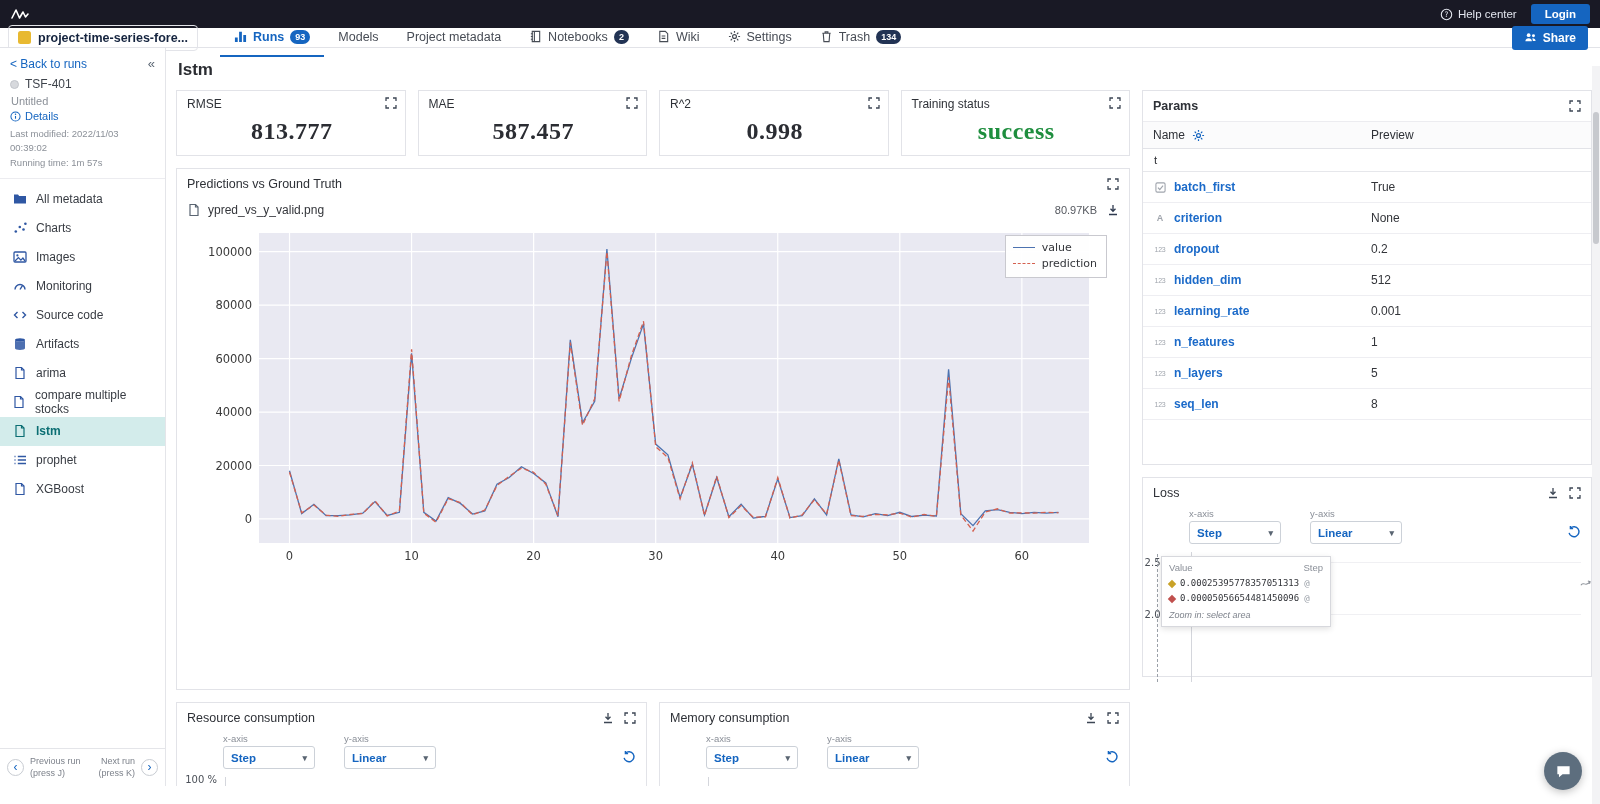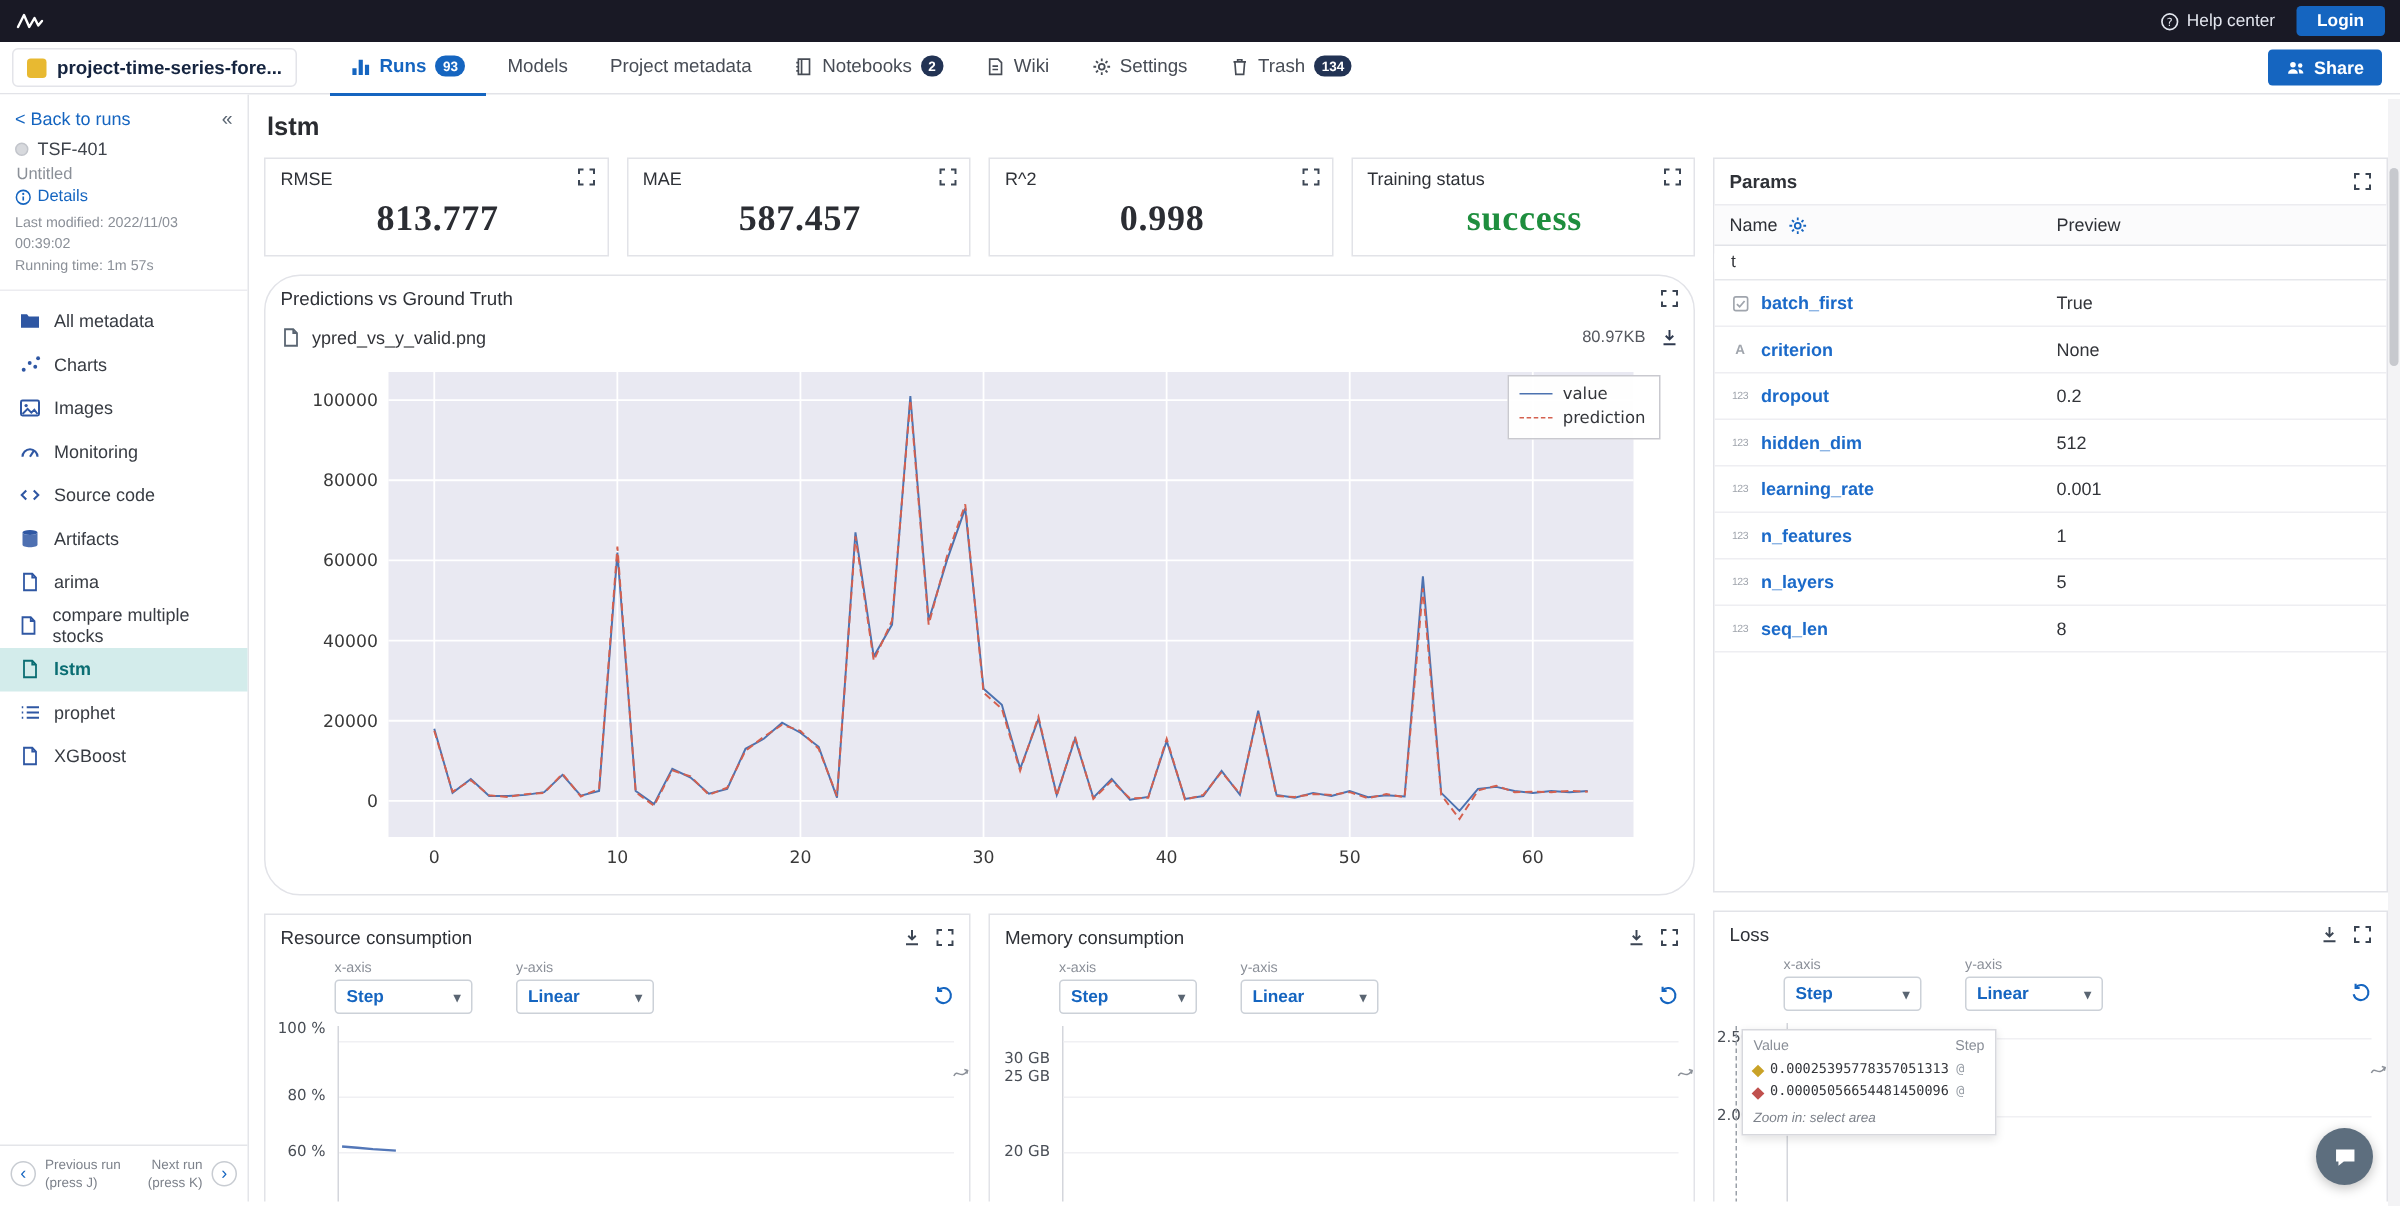--- a/index.html
+++ b/index.html
@@ -8,21 +8,21 @@
   .app { position:relative; width:1600px; height:804px; overflow:hidden; }
 
   
   .topbar { height:28px; background:#191925; display:flex; align-items:center; padding:0 10px; color:#e8e8ee; }
   .topbar .logo { display:flex; align-items:center; }
   .topbar-right { margin-left:auto; display:flex; align-items:center; gap:14px; }
   .help-link { display:flex; align-items:center; gap:5px; font-size:11.5px; color:#e3e6ef; cursor:pointer; }
   .login-btn { background:#1565c0; color:#fff; border:none; border-radius:3px; font-size:11.5px; font-weight:700; padding:4px 14px; cursor:pointer; font-family:inherit; }
 
   
-  .projectbar { height:35px; background:#fff; border-bottom:1px solid #e2e3e8; display:flex; align-items:center; padding:0 12px 0 8px; }
+  .projectbar { height:20px; background:#fff; border-bottom:1px solid #e2e3e8; display:flex; align-items:center; padding:0 12px 0 8px; }
   .project-badge { display:flex; align-items:center; gap:7px; border:1px solid #e3e4e9; border-radius:4px; padding:5px 9px; font-weight:700; font-size:12.5px; color:#15243f; cursor:pointer; }
   .proj-icon { width:13px; height:13px; background:#e8b931; border-radius:2.5px; display:inline-block; }
   .tabs { display:flex; align-items:stretch; height:38px; margin-left:22px; }
   .tab { display:flex; align-items:center; gap:6px; padding:0 14px; font-size:12.5px; color:#474c55; cursor:pointer; border-bottom:2px solid transparent; }
   .tab .icon { display:flex; color:#474c55; }
   .tab.active { color:#1565c0; font-weight:700; border-bottom-color:#1565c0; }
   .tab.active .icon { color:#1565c0; }
   .tab-count { color:#fff; font-size:9px; font-weight:700; border-radius:9px; padding:2px 5px; min-width:14px; text-align:center; }
   .share-btn { margin-left:auto; background:#1565c0; color:#fff; border:none; border-radius:3px; font-size:12px; font-weight:700; padding:5px 12px; display:flex; align-items:center; gap:6px; cursor:pointer; font-family:inherit; }
 
@@ -65,34 +65,34 @@
   .hicon { color:#3c4654; cursor:pointer; display:flex; }
 
   
   .metrics-row { display:grid; grid-template-columns:repeat(4,1fr); gap:12px; }
   .metric-card { border:1px solid #e2e3e8; height:66px; padding:6px 8px 4px 10px; display:flex; flex-direction:column; }
   .metric-top { display:flex; justify-content:space-between; align-items:flex-start; }
   .metric-label { font-size:12px; color:#2e3137; }
   .metric-value { flex:1; display:flex; align-items:center; justify-content:center; font-family:"Liberation Serif", serif; font-size:24px; font-weight:700; color:#2b2d33; letter-spacing:.5px; }
 
   
-  .predictions { margin-top:12px; height:414px;border-radius:24px; }
+  .predictions { margin-top:12px; height:522px; }
   .file-row { display:flex; align-items:center; padding:4px 10px 6px 10px; gap:7px; }
   .file-row .fname { font-size:12px; color:#33353a; }
   .file-row .fright { margin-left:auto; display:flex; align-items:center; gap:10px; }
   .file-row .fsize { font-size:11px; color:#55585f; }
   .chart-wrap { position:relative; margin:2px 8px 0 4px; }
   .chart-wrap svg text.tick { font-family:"DejaVu Sans", sans-serif; font-size:11.5px; fill:#3a3a3a; }
   .legend { position:absolute; top:10px; right:14px; background:rgba(255,255,255,.92); border:1px solid #c9c9cf; padding:4px 9px 5px 7px; font-family:"DejaVu Sans", sans-serif; font-size:11px; color:#33353a; }
   .legend-row { display:flex; align-items:center; gap:7px; line-height:1.45; }
   .legend-sample { width:22px; border-top:1.6px solid; display:inline-block; }
   .legend-sample.dashed { border-top-style:dashed; }
 
   
-  .params { height:490px; display:flex; flex-direction:column; }
+  .params { height:375px; display:flex; flex-direction:column; }
   .params-table-head { display:flex; border-top:1px solid #ececf0; border-bottom:1px solid #e2e3e8; background:#fbfbfc; height:28px; align-items:center; font-size:12px; color:#2e3137; }
   .pt-name { width:222px; padding-left:10px; display:flex; align-items:center; gap:7px; }
   .pt-prev { flex:1; padding-left:6px; }
   .gear-blue { color:#1565c0; display:flex; cursor:pointer; }
   .filter-row { border-bottom:1px solid #e6e7eb; height:23px; display:flex; align-items:center; background:#fff; }
   .filter-row input { border:none; outline:none; width:210px; padding-left:11px; font-size:11.5px; color:#33353a; font-family:inherit; }
   .param-row { display:flex; align-items:center; height:31px; border-bottom:1px solid #eeeef2; }
   .param-name { width:222px; padding-left:10px; display:flex; align-items:center; gap:7px; }
   .param-name a { color:#1b6ac9; font-size:12px; text-decoration:none; font-weight:600; cursor:pointer; }
   .ptype { color:#a0a5ad; display:flex; width:14px; justify-content:center; font-size:8px; align-items:center; }

